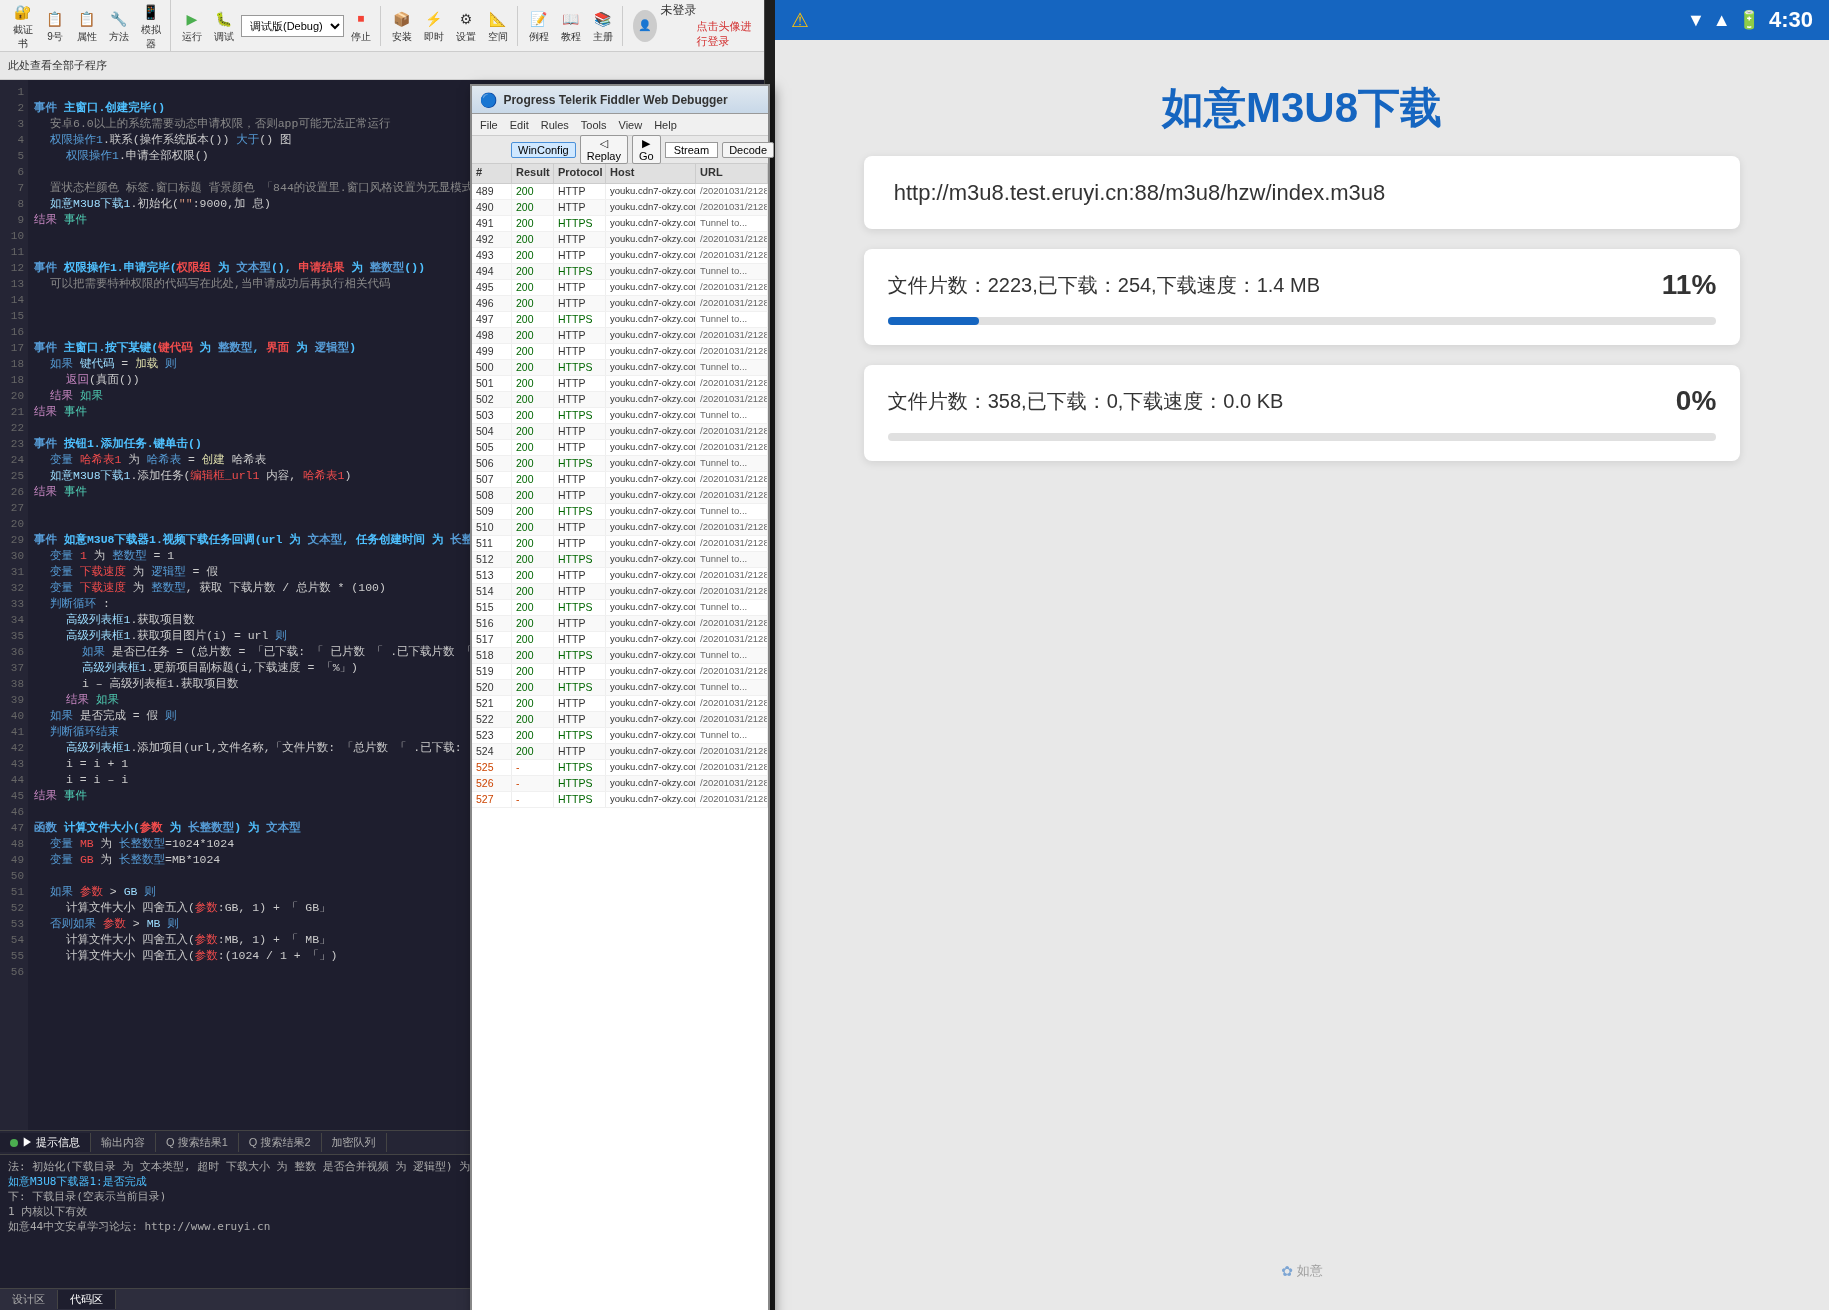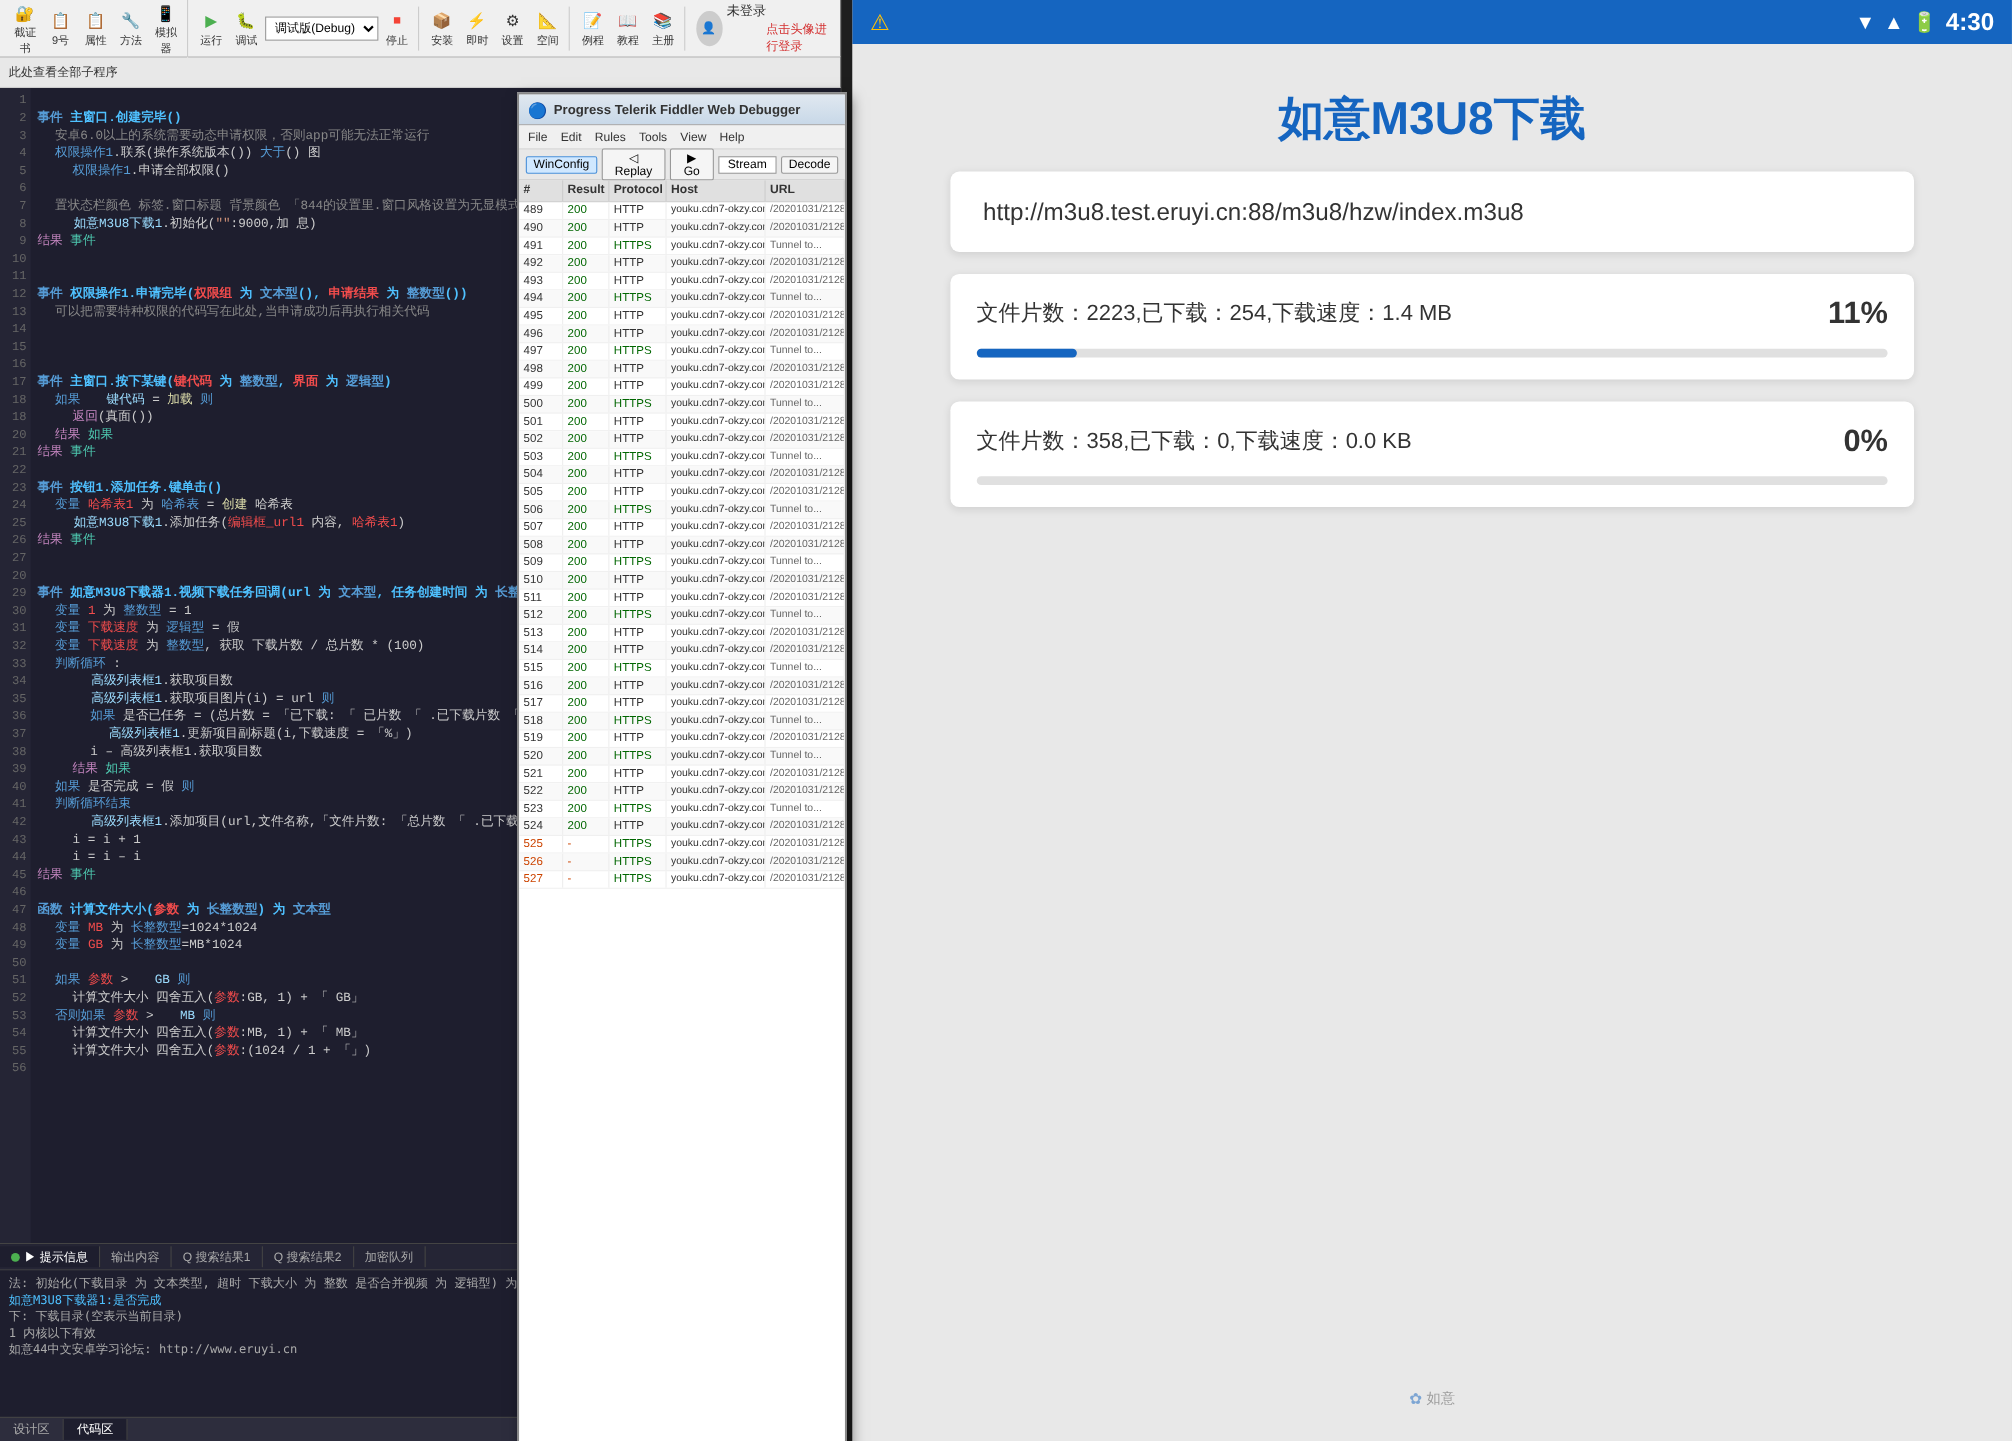--- a/index.html
+++ b/index.html
@@ -112,21 +112,21 @@
       flex: 1;
       padding: 4px 6px;
       color: #ccc;
       overflow: hidden;
     }
     .code-line { line-height: 16px; white-space: nowrap; }
     .kw { color: #569cd6; }
     .kw2 { color: #c586c0; }
     .str { color: #ce9178; }
     .var-red { color: #f14c4c; }
-    .var-blue { color: #9cdcfe; margin-left: 17px; }
+    .var-blue { color: #9cdcfe; }
     .var-yellow { color: #dcdcaa; }
     .event-line { color: #4fc1ff; font-weight: bold; }
     .result-line { color: #4ec9b0; }
     .indent1 { padding-left: 16px; }
     .indent2 { padding-left: 32px; }
     .indent3 { padding-left: 48px; }
 
     
     .bottom-area {
       height: 180px;
@@ -233,21 +233,21 @@
       font-size: 11px;
     }
     .f-btn {
       padding: 1px 6px;
       border: 1px solid #999;
       background: #f5f5f5;
       font-size: 11px;
       cursor: pointer;
       border-radius: 2px;
     }
-    .f-btn.active { background: #d0e8ff; border-color: #4a90d9; }
+    .f-btn.active { background: #d0e8ff; border-color: #4a90d9; margin-left: 33px; }
     .stream-btn {
       background: #fff;
       border: 1px solid #999;
       padding: 1px 8px;
       font-size: 11px;
       cursor: pointer;
       display: flex;
       align-items: center;
       gap: 3px;
     }

